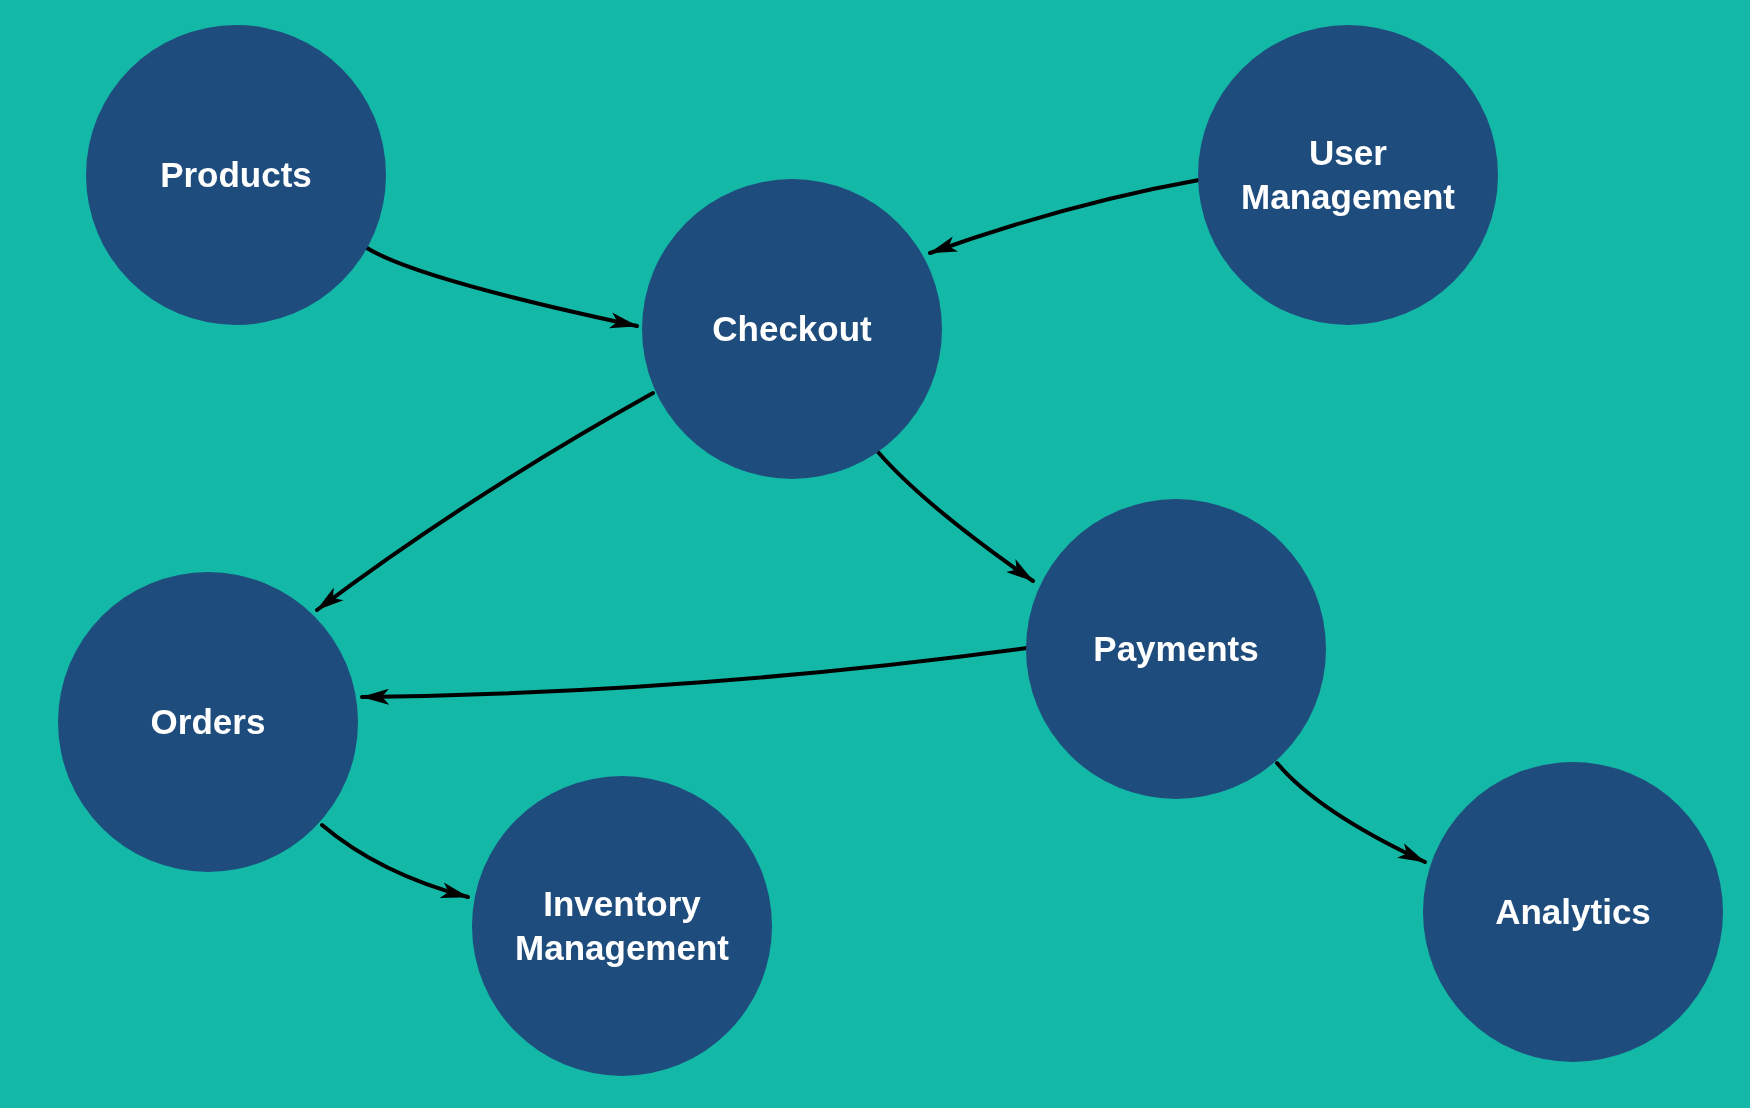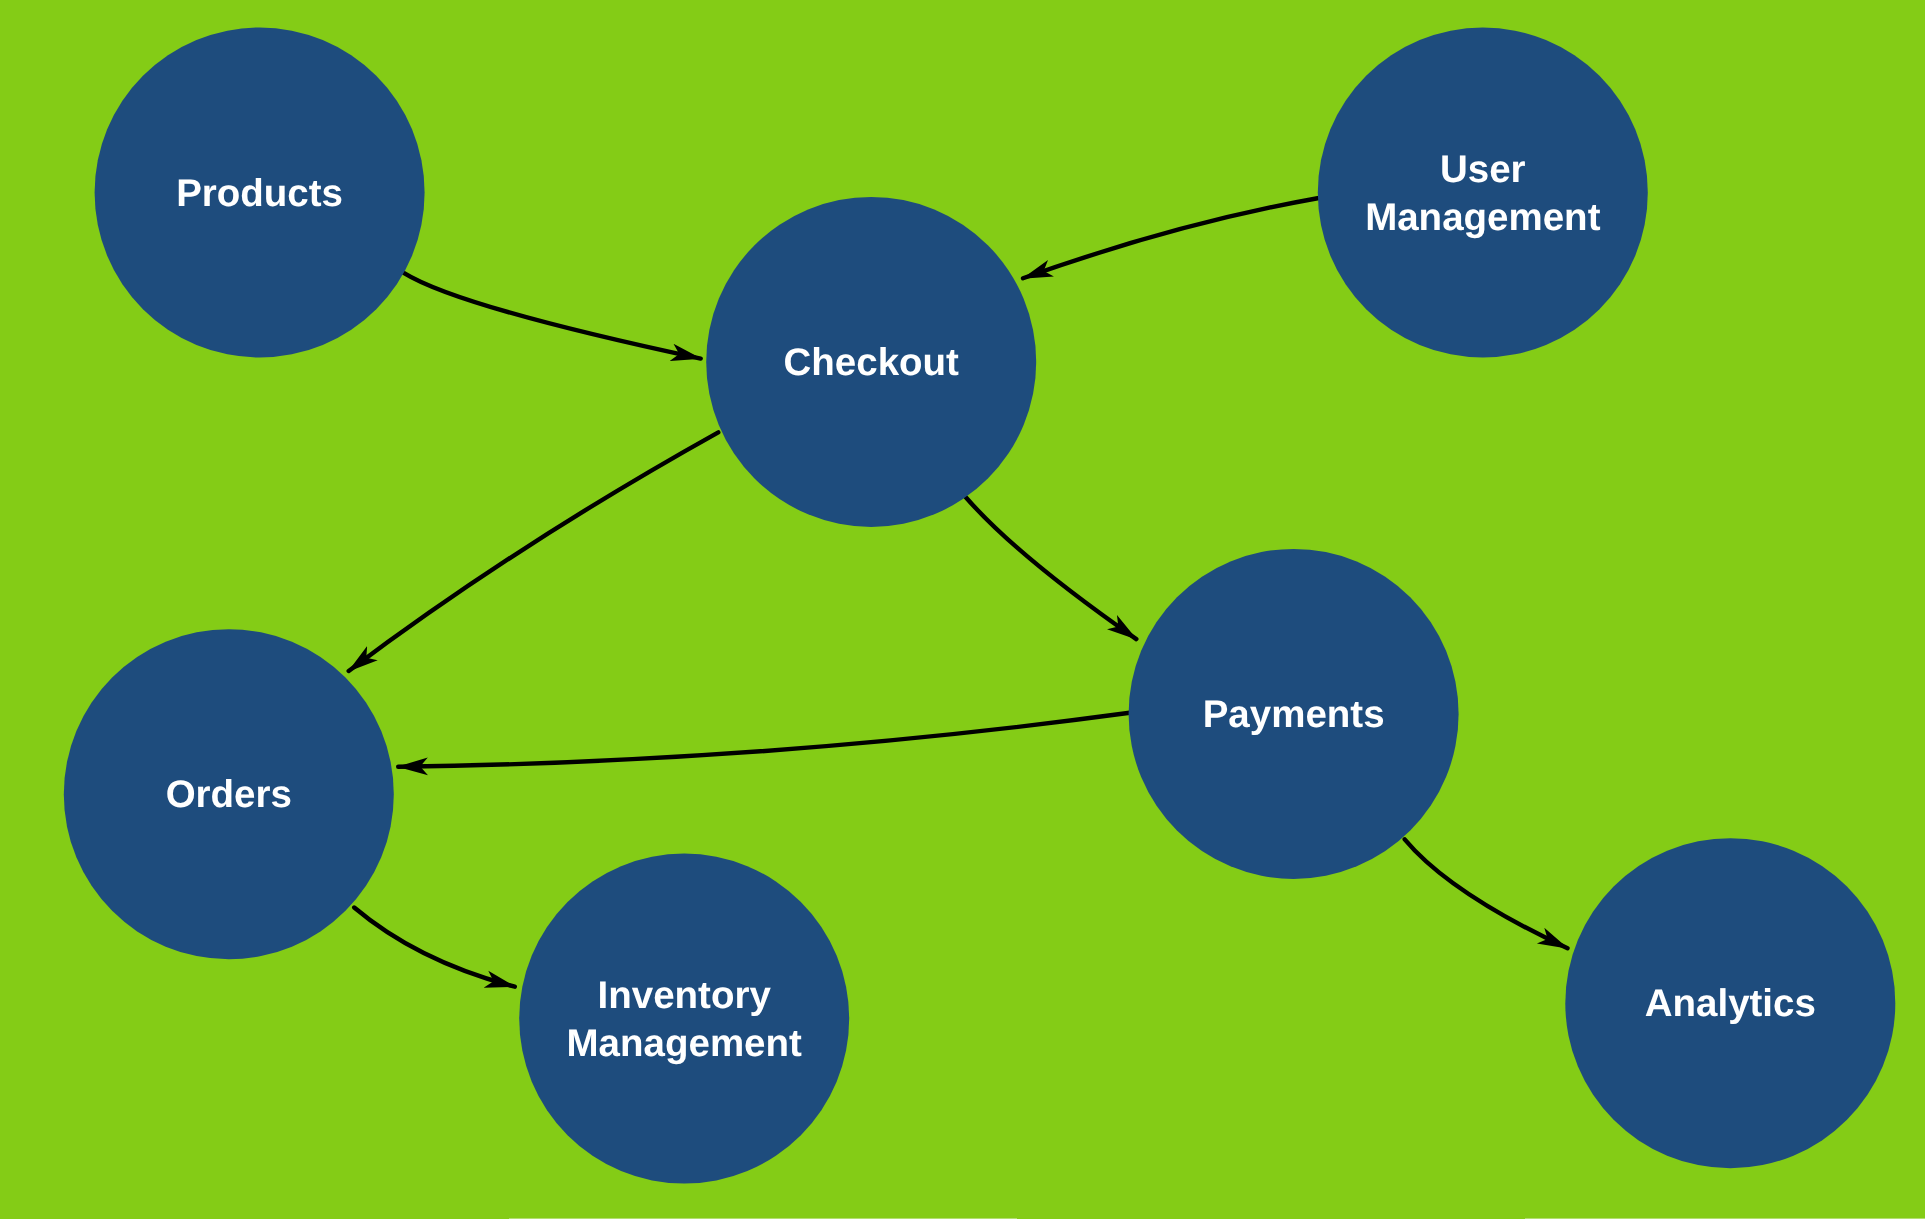--- a/index.html
+++ b/index.html
@@ -28,21 +28,21 @@
   }
   .edge-path {
     fill: none;
     stroke-width: 4px;
     stroke-linecap: round;
   }
 </style>
 </head>
 <body>
 
-<div class="diagram-page" style="background: #84cc16;">
+<div class="diagram-page" style="background: #14b8a6;">
   <svg class="diagram-canvas" viewBox="0 0 1750 1108" xmlns="http://www.w3.org/2000/svg">
     <defs>
       <marker id="arrowhead" viewBox="0 0 28 18" refX="27" refY="9" markerWidth="28" markerHeight="18" markerUnits="userSpaceOnUse" orient="auto">
         <path d="M0,1 L28,9 L0,17 L7,9 Z" fill="#000000"></path>
       </marker>
     </defs>
     <g id="edges-layer">
         <path d="M367,248 Q417,279 637,326" class="edge-path" stroke="#000000" marker-end="url(#arrowhead)"></path>
         <path d="M1199,180 Q1070,203 930,253" class="edge-path" stroke="#000000" marker-end="url(#arrowhead)"></path>
         <path d="M878,452 Q924,505 1033,581" class="edge-path" stroke="#000000" marker-end="url(#arrowhead)"></path>

